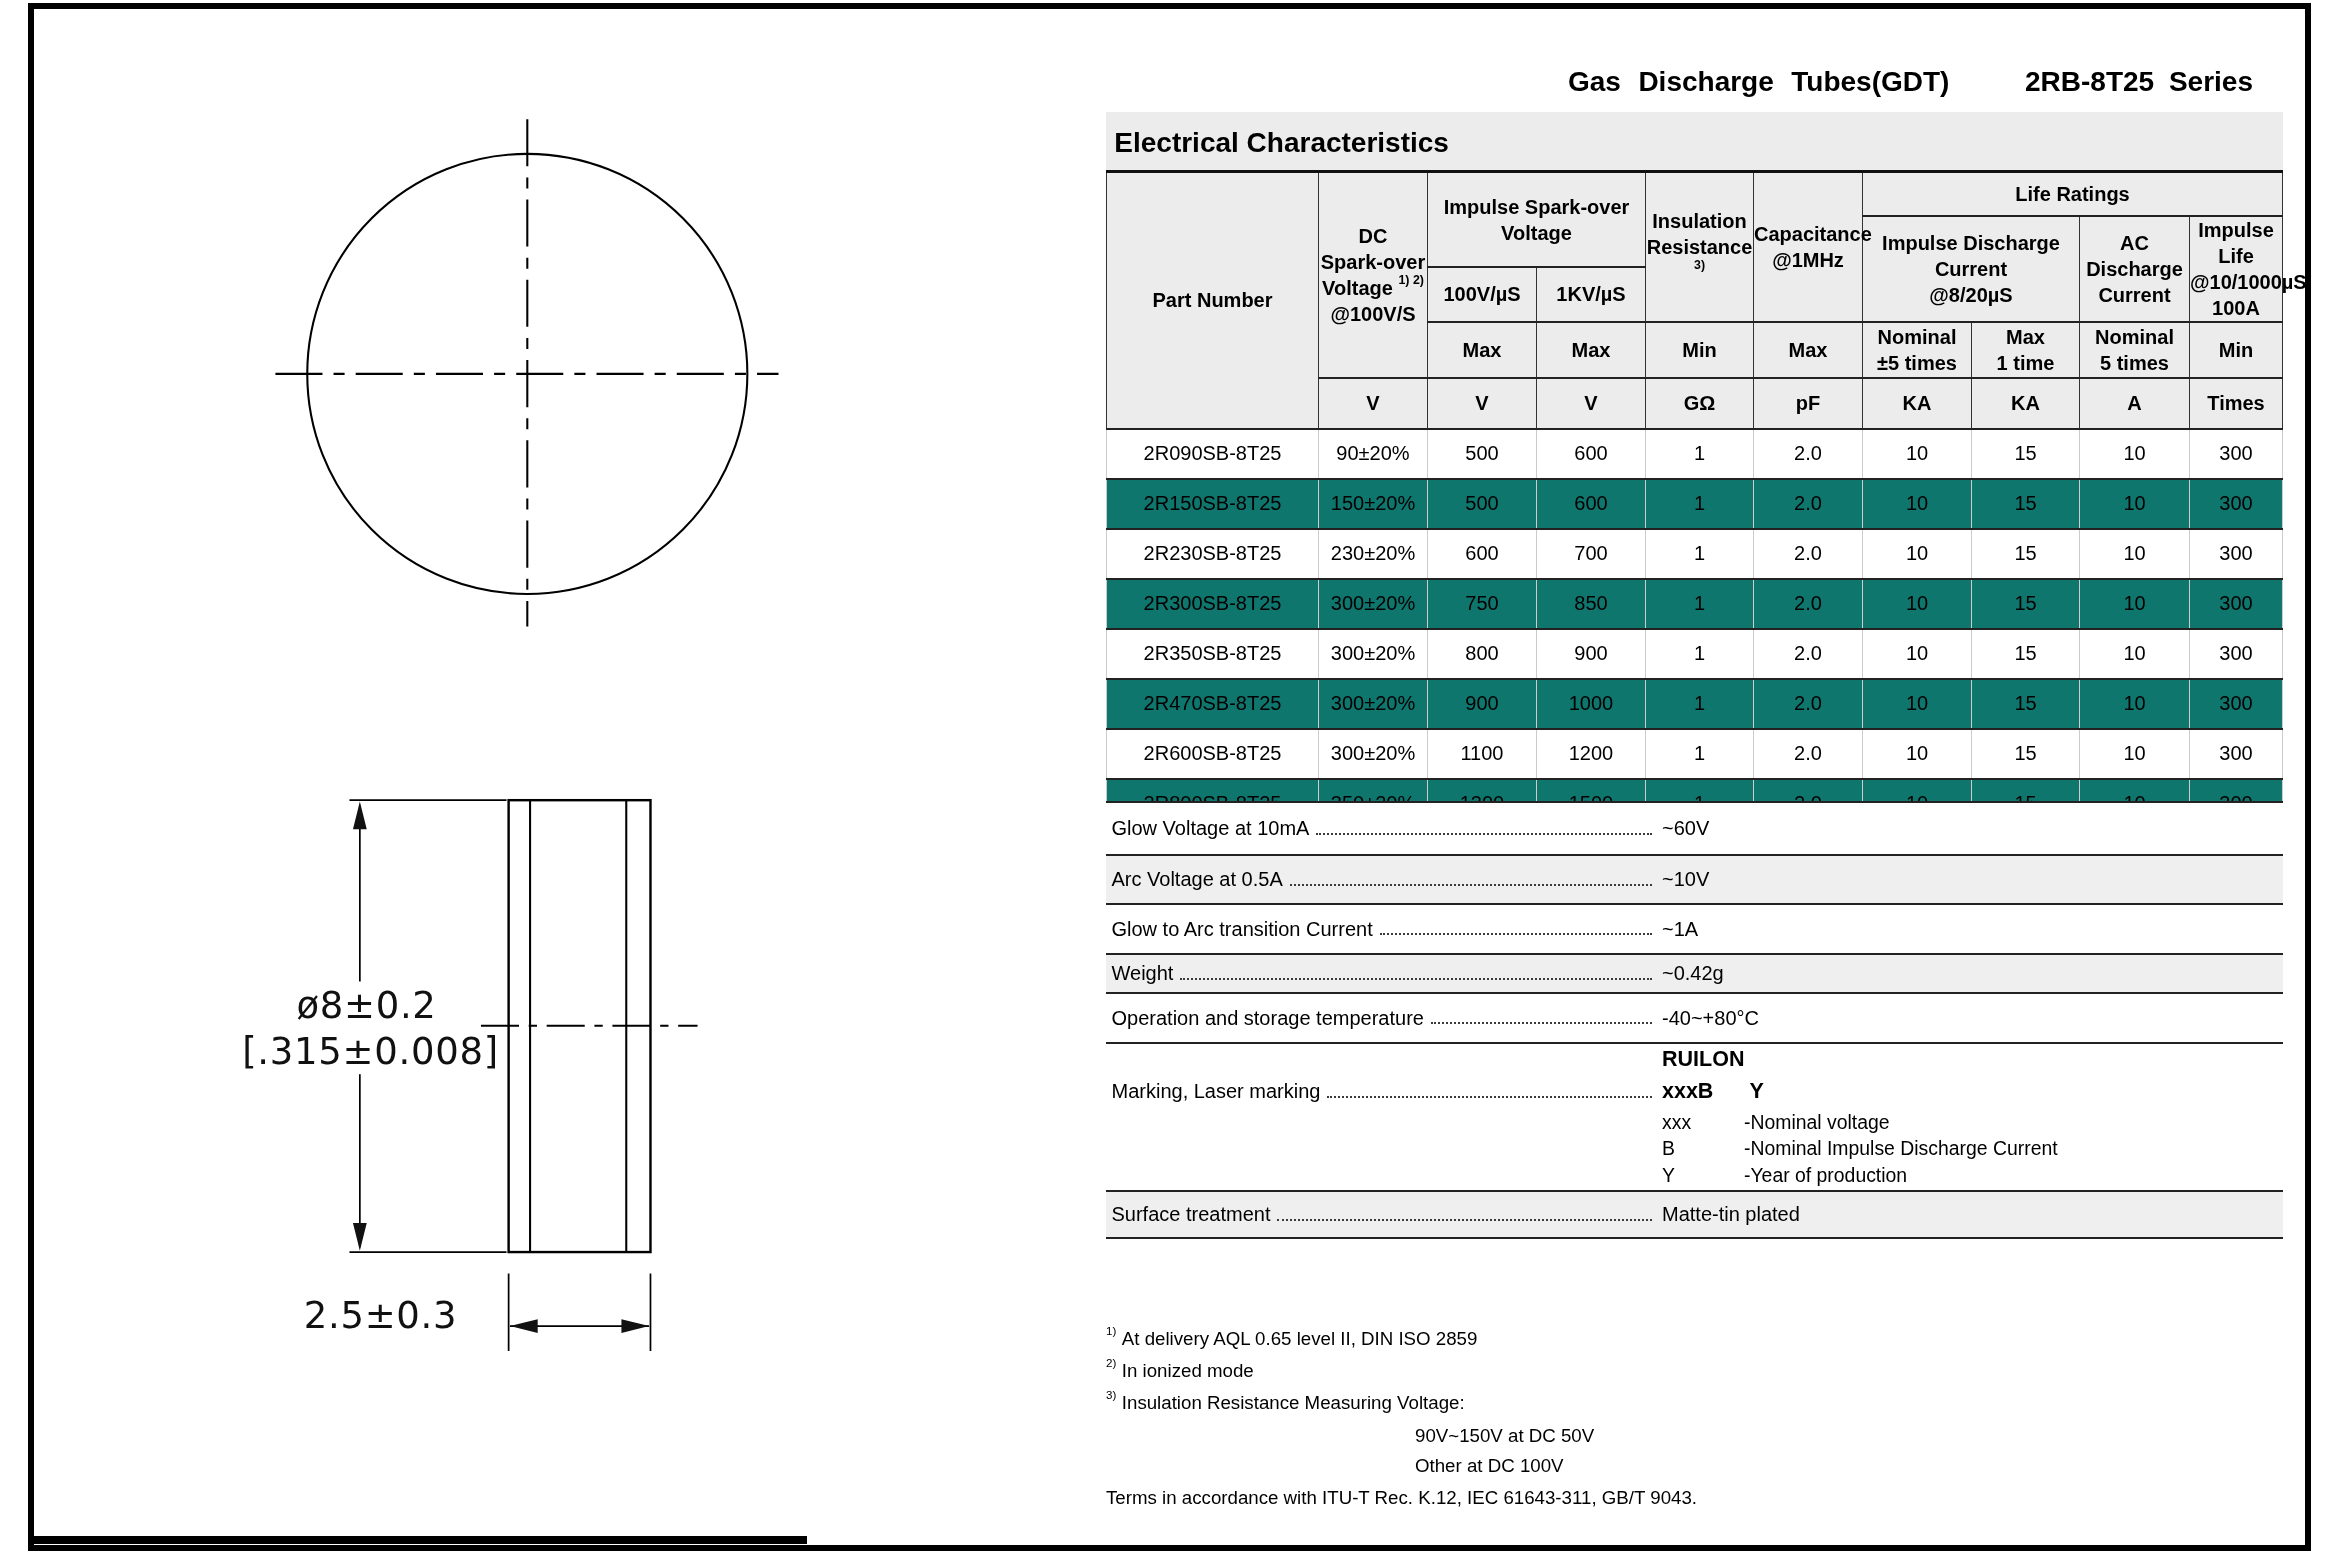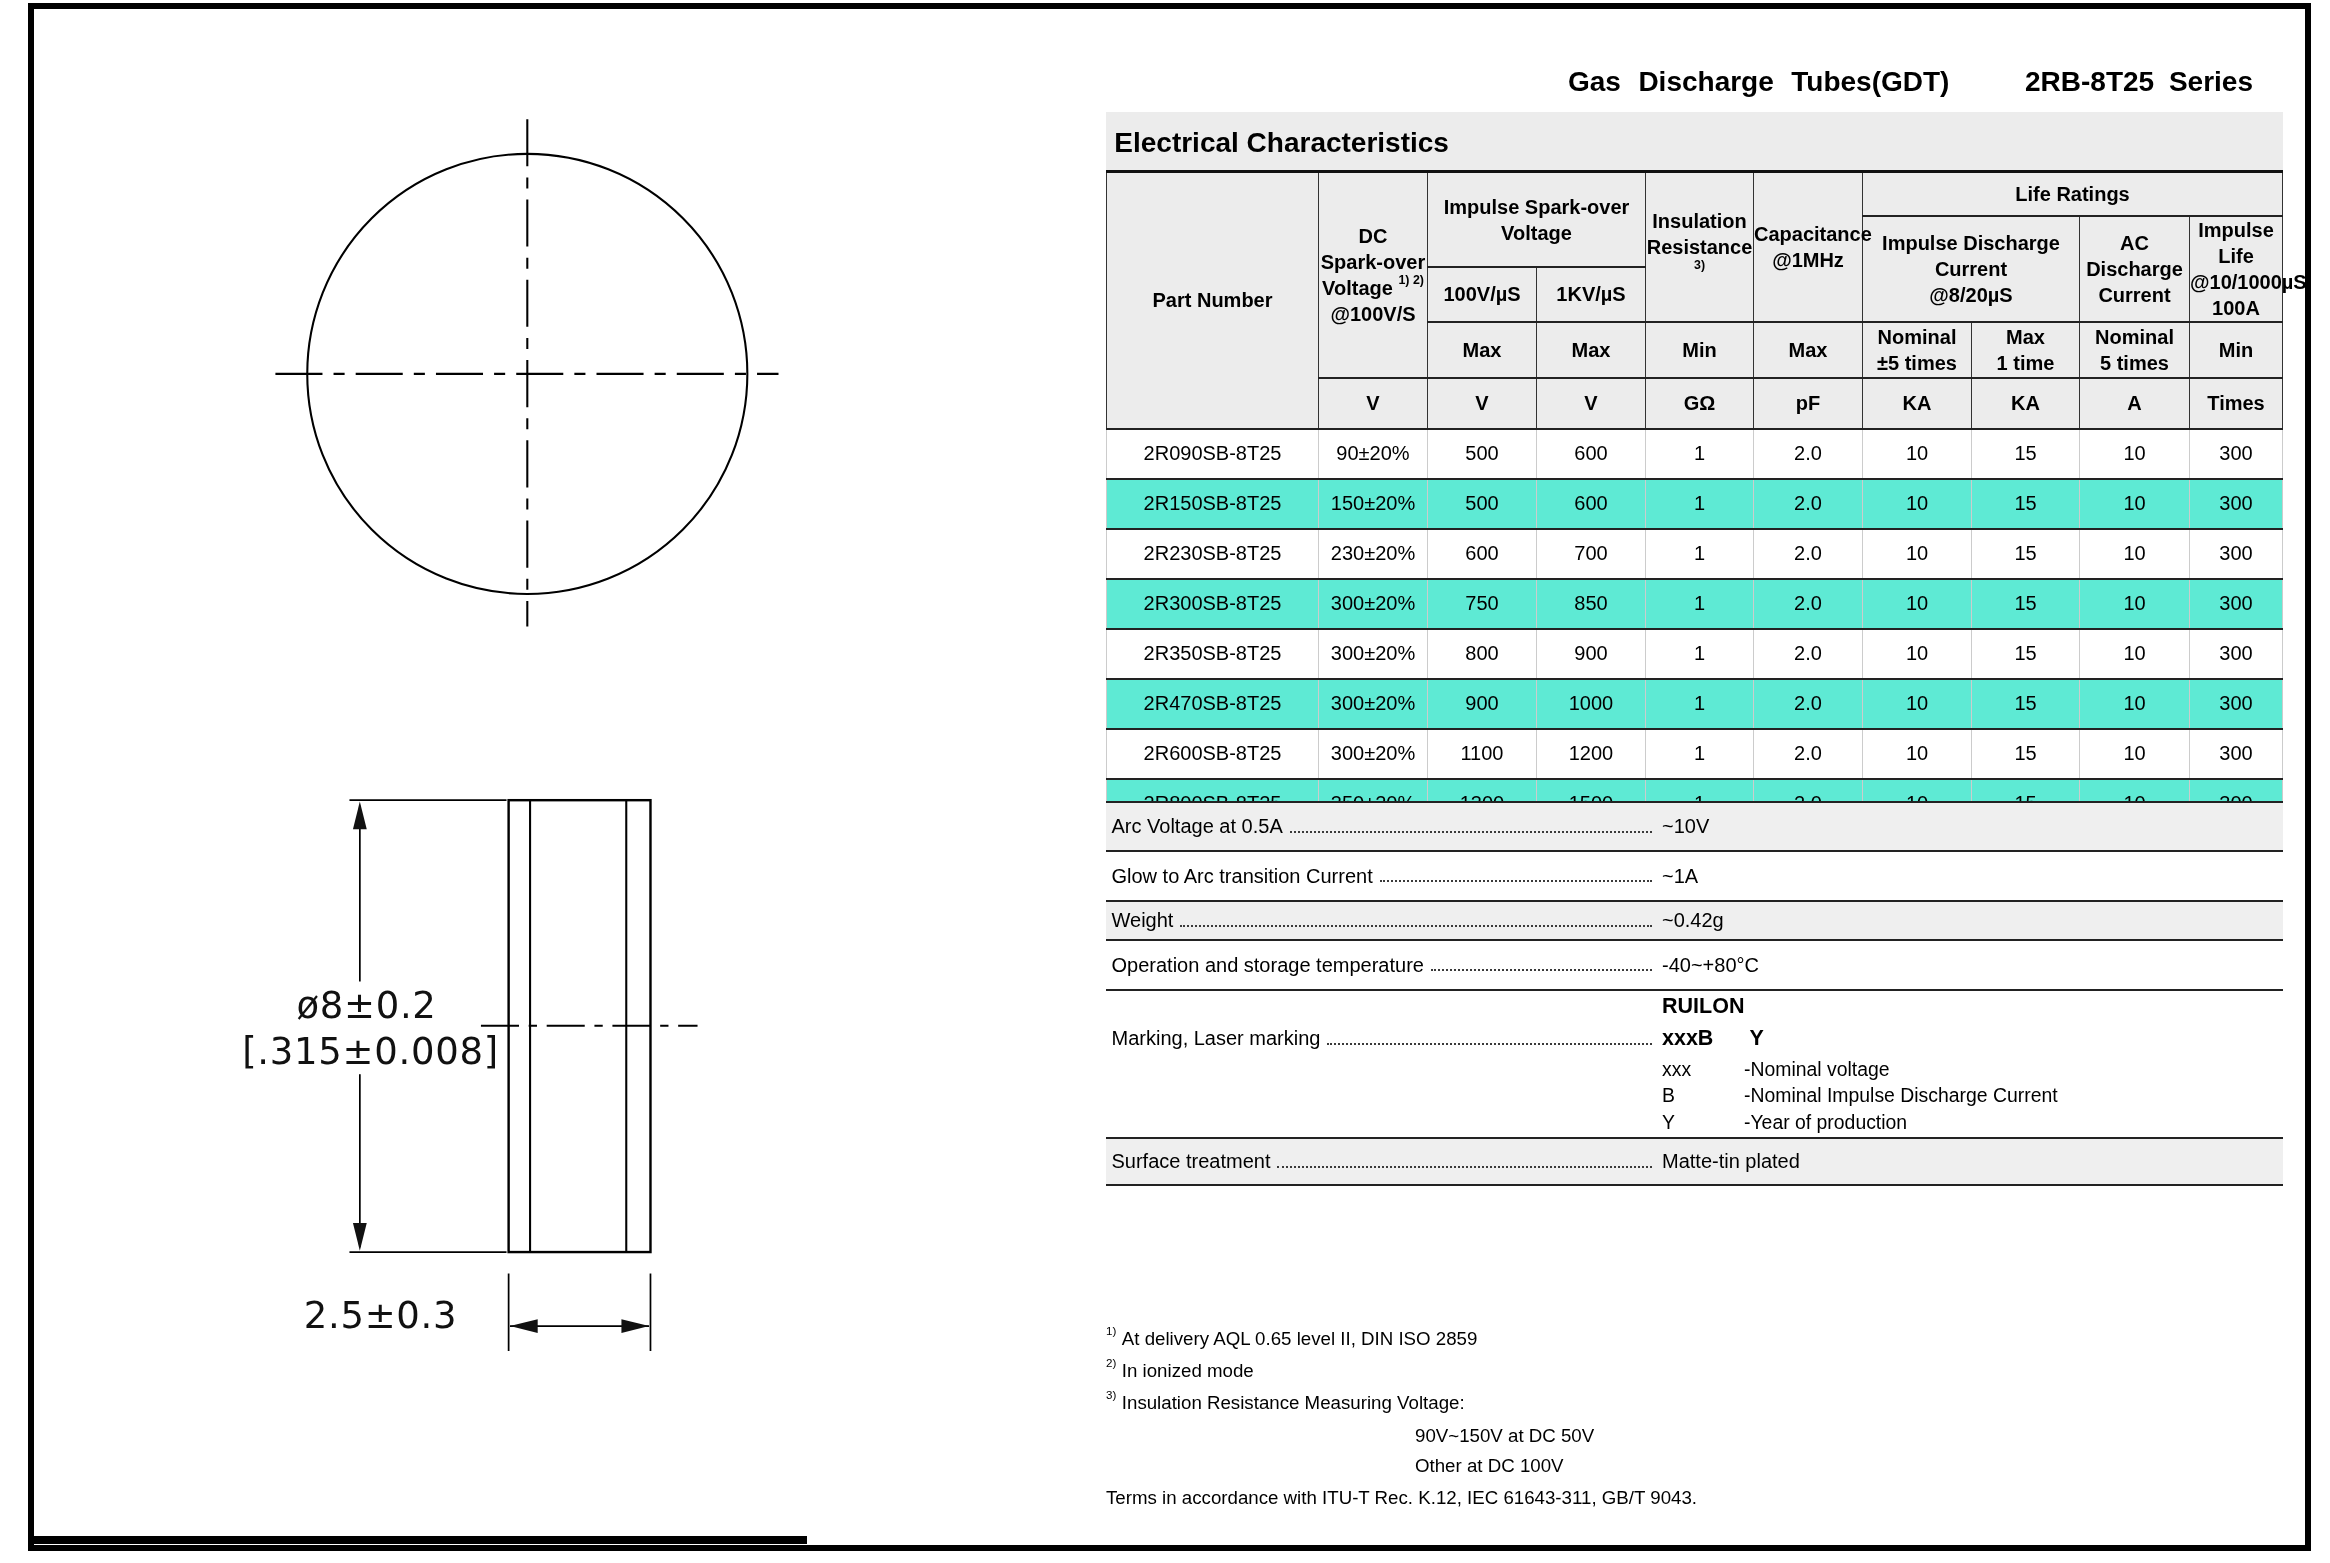--- a/index.html
+++ b/index.html
@@ -32,21 +32,21 @@
   .spec-table th{background:#ececec;font-weight:bold;text-align:center;vertical-align:middle;
                  border-top:2.1px solid #222;border-bottom:2.1px solid #222;
                  border-left:1.4px solid #333;border-right:1.4px solid #333;
                  padding:0;line-height:1.3;}
   .spec-table td{text-align:center;vertical-align:middle;
                  border-top:2.8px solid #222;border-bottom:2.8px solid #222;
                  border-left:0.7px solid #ccc;border-right:0.7px solid #ccc;}
   tr.hr1{height:44px;} tr.hr2{height:41px;} tr.hr3{height:43px;}
   tr.hr4{height:56px;} tr.hr5{height:51px;}
   tr.datarow{height:50px;}
-  tr.rowwhite td{background:#fff;} tr.rowgrey td{background:#5eead4;}
+  tr.rowwhite td{background:#fff;} tr.rowgrey td{background:#0f766e;}
   .prewrap{white-space:pre-line;}
   .spec-table sup,.fn sup{font-size:0.62em;vertical-align:super;position:relative;top:-2.8px;}
 
   
   .props-table{position:absolute;left:1106px;top:801px;width:1177px;border-collapse:collapse;
                table-layout:fixed;font-size:20px;border-bottom:2.8px solid #222;}
   .props-table td{border-top:2.8px solid #222;padding:0;vertical-align:middle;}
   tr.pwhite td{background:#fff;} tr.pgrey td{background:#efefef;}
   tr.pr0{height:53px;} tr.pr1{height:49px;padding-left:11px;} tr.pr2{height:50px;} tr.pr3{height:39px;}
   tr.pr4{height:50px;margin-left:44px;} tr.pr5{height:52px;} tr.pr6{height:131px;} tr.pr7{height:47px;}
@@ -296,20 +296,29 @@
     </tr>
   </tbody>
     </table>
 
   <table class="props-table">
     <colgroup>
         <col style="width:556px">
         <col style="width:621px">
       </colgroup>
     <tbody>
+        <tr class="pr0 pwhite">
+      <td>
+            <div class="lead-row">
+              <span>Glow Voltage at 10mA</span>
+              <span class="leader"></span>
+            </div>
+          </td>
+      <td class="pvalue">~60V</td>
+    </tr>
     <tr class="pr1 pgrey">
       <td>
             <div class="lead-row">
               <span>Arc Voltage at 0.5A</span>
               <span class="leader"></span>
             </div>
           </td>
       <td class="pvalue">~10V</td>
     </tr>
     <tr class="pr2 pwhite">

